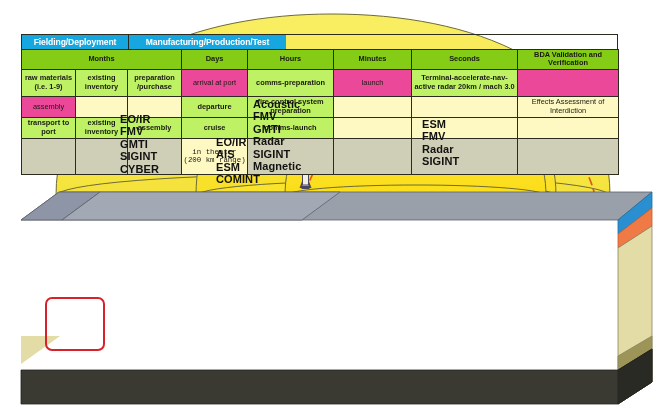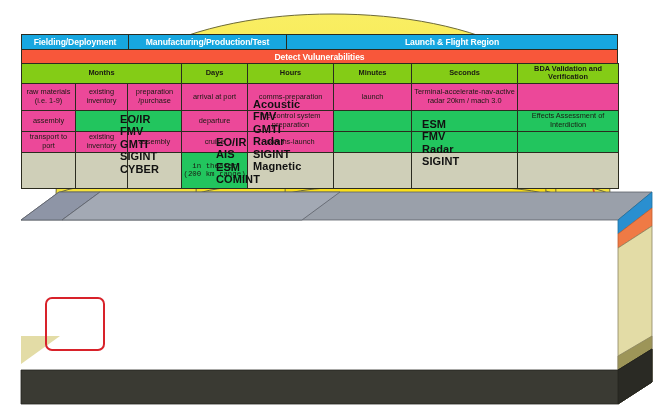--- a/index.html
+++ b/index.html
@@ -24,22 +24,22 @@
   .band .cell + .cell{border-left:1px solid #2b2b1f;}
   .phase{background:#17a7e0;}
   .detect{background:#f8573a;height:14px;}
   .detect .cell{width:100%;}
 
   table.grid{border-collapse:collapse;width:597px;table-layout:fixed;}
   table.grid td{border:1px solid #2b2b1f;font-size:7.4px;line-height:8.4px;color:#1a1a12;
     text-align:center;vertical-align:middle;padding:1px 1px;overflow:hidden;}
   td.hdr{background:#84cc16;font-weight:bold;font-size:8px;height:11px;}
   td.y{background:#ec4899;}
-  td.g{background:#ec4899;}
-  td.t{background:#22c55e;}
+  td.g{background:#bef264;font-weight:bold;}
+  td.t{background:#fef9c3;}
   td.t2{background:#cfcfb8;}
 
   #highlight{position:absolute;left:24px;top:263px;width:56px;height:50px;border:2.2px solid #d8222a;
     border-radius:7px;z-index:7;pointer-events:none;}
 </style>
 </head>
 <body>
 
 <div id="root">
 
@@ -127,26 +127,22 @@
       <polygon points="21,150 60,150 21,178" fill="#e3dca6"></polygon>
     </svg>
 
   </div>
 
   <div id="face">
 
     <div class="band">
       <div class="cell phase" style="width:106px;">Fielding/Deployment</div>
       <div class="cell phase" style="width:158px;">Manufacturing/Production/Test</div>
-      <div class="cell phase" style="flex:1;">Launch &amp; Flight Region</div>
     </div>
 
-    <div class="band detect">
-      <div class="cell">Detect Vulunerabilities</div>
-    </div>
 
     <table class="grid">
       <colgroup>
         <col style="width:54px">
           <col style="width:52px">
           <col style="width:54px">
         <col style="width:66px">
           <col style="width:86px">
           <col style="width:78px">
         <col style="width:106px">

